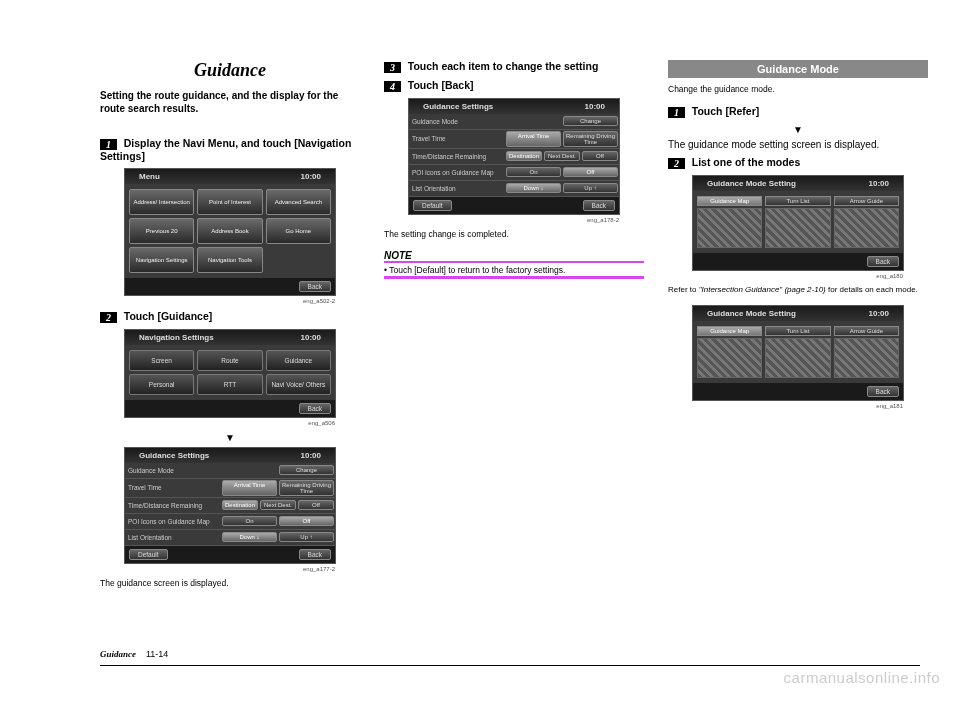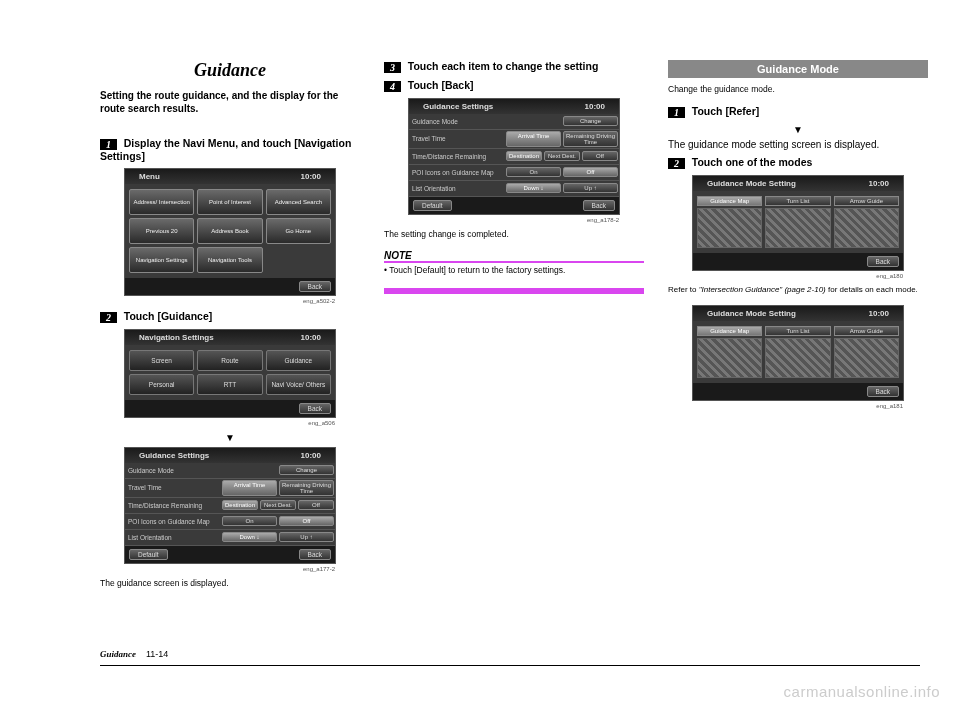--- a/index.html
+++ b/index.html
@@ -165,22 +165,22 @@
   .note-label {
     font-weight: bold;
     font-style: italic;
     font-size: 10px;
     border-bottom: 2px solid #d946ef;
     display: block;
     margin: 4px 0 2px 0;
   }
   .note-body {
     font-size: 8.5px;
-    border-bottom: 6px solid #d946ef;
-    padding-bottom: 13px;
+    border-bottom: 3px solid #d946ef;
+    padding-bottom: 1px;
     margin-bottom: 8px;
   }
   .section-head {
     background: #888;
     color: #fff;
     font-weight: bold;
     text-align: center;
     padding: 3px 0;
     font-size: 11px;
     margin-bottom: 6px;
@@ -225,21 +225,21 @@
     left: 100px;
     font-size: 9px;
   }
   .footer-text .ft-title {
     font-weight: bold;
     font-style: italic;
     font-family: Georgia, serif;
   }
   .watermark {
     position: absolute;
-    bottom: 8px;
+    bottom: 22px;
     right: 20px;
     font-size: 15px;
     color: #ccc;
     font-family: Arial;
     letter-spacing: 0.5px;
   }
   .sub-step { font-size: 10px; margin: 4px 0 6px 0;}
   .small-ref { font-size: 8px; line-height:1.3; margin: 4px 0 10px 0;}
   .small-ref i { font-style: italic;}
 </style>
@@ -442,21 +442,21 @@
 
     <div class="step">
       <span class="step-num">1</span>
       <span class="step-text">Touch [Refer]</span>
     </div>
     <div class="arrow-down">▼</div>
     <div class="sub-step">The guidance mode setting screen is displayed.</div>
 
     <div class="step">
       <span class="step-num">2</span>
-      <span class="step-text">Touch one of the modes</span>
+      <span class="step-text">List one of the modes</span>
     </div>
 
     <div class="screen">
       <div class="screen-header">
         <span>Guidance Mode Setting</span>
         <span>10:00</span>
       </div>
       <div class="screen-body">
         <div class="mode-grid">
           <div class="mode-cell">

